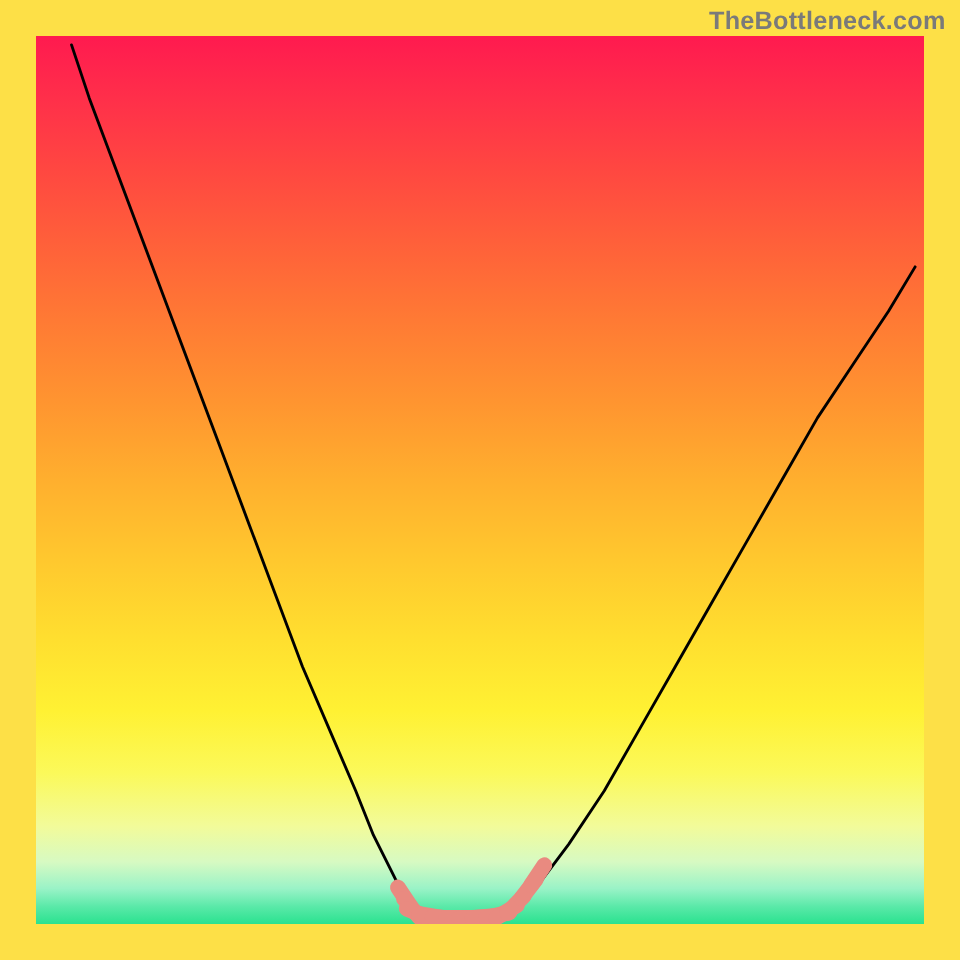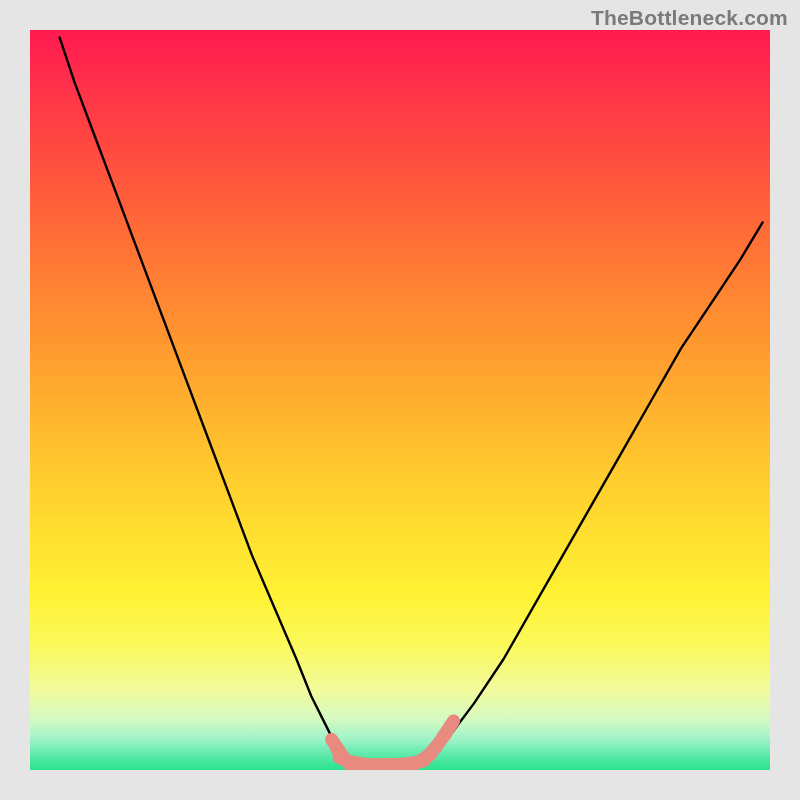--- a/index.html
+++ b/index.html
@@ -10,21 +10,21 @@
     background: #000;
     overflow: hidden;
     font-family: Arial, Helvetica, sans-serif;
   }
   .frame {
     position: absolute;
     top: 0;
     left: 0;
     width: 800px;
     height: 800px;
-    background: #e5e5e5;
+    background: #fde047;
   }
   .plot-area {
     position: absolute;
     top: 30px;
     left: 30px;
     width: 740px;
     height: 740px;
     
     background: linear-gradient(
       to bottom,

